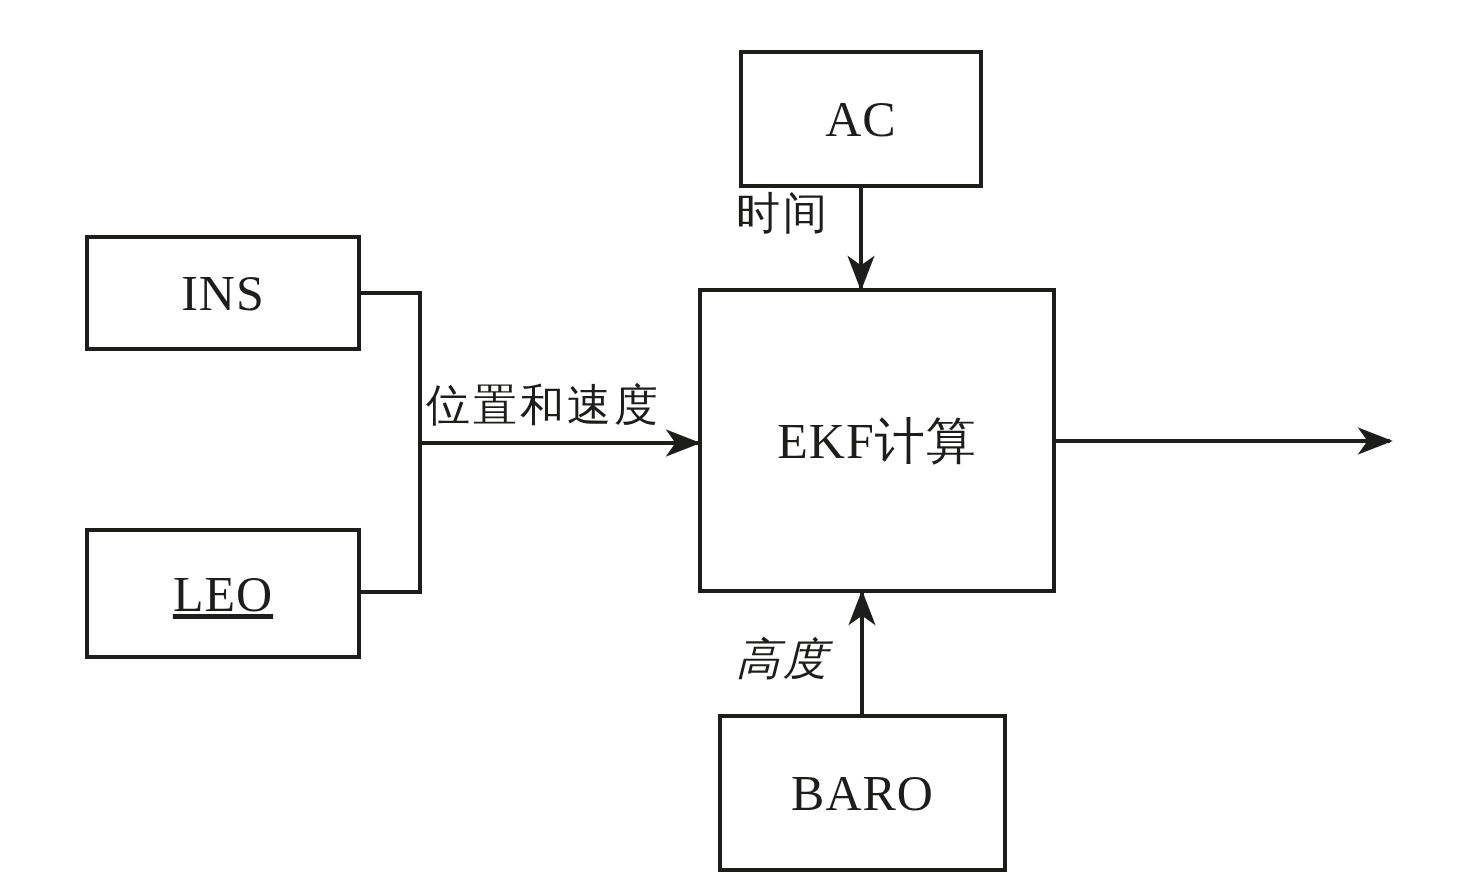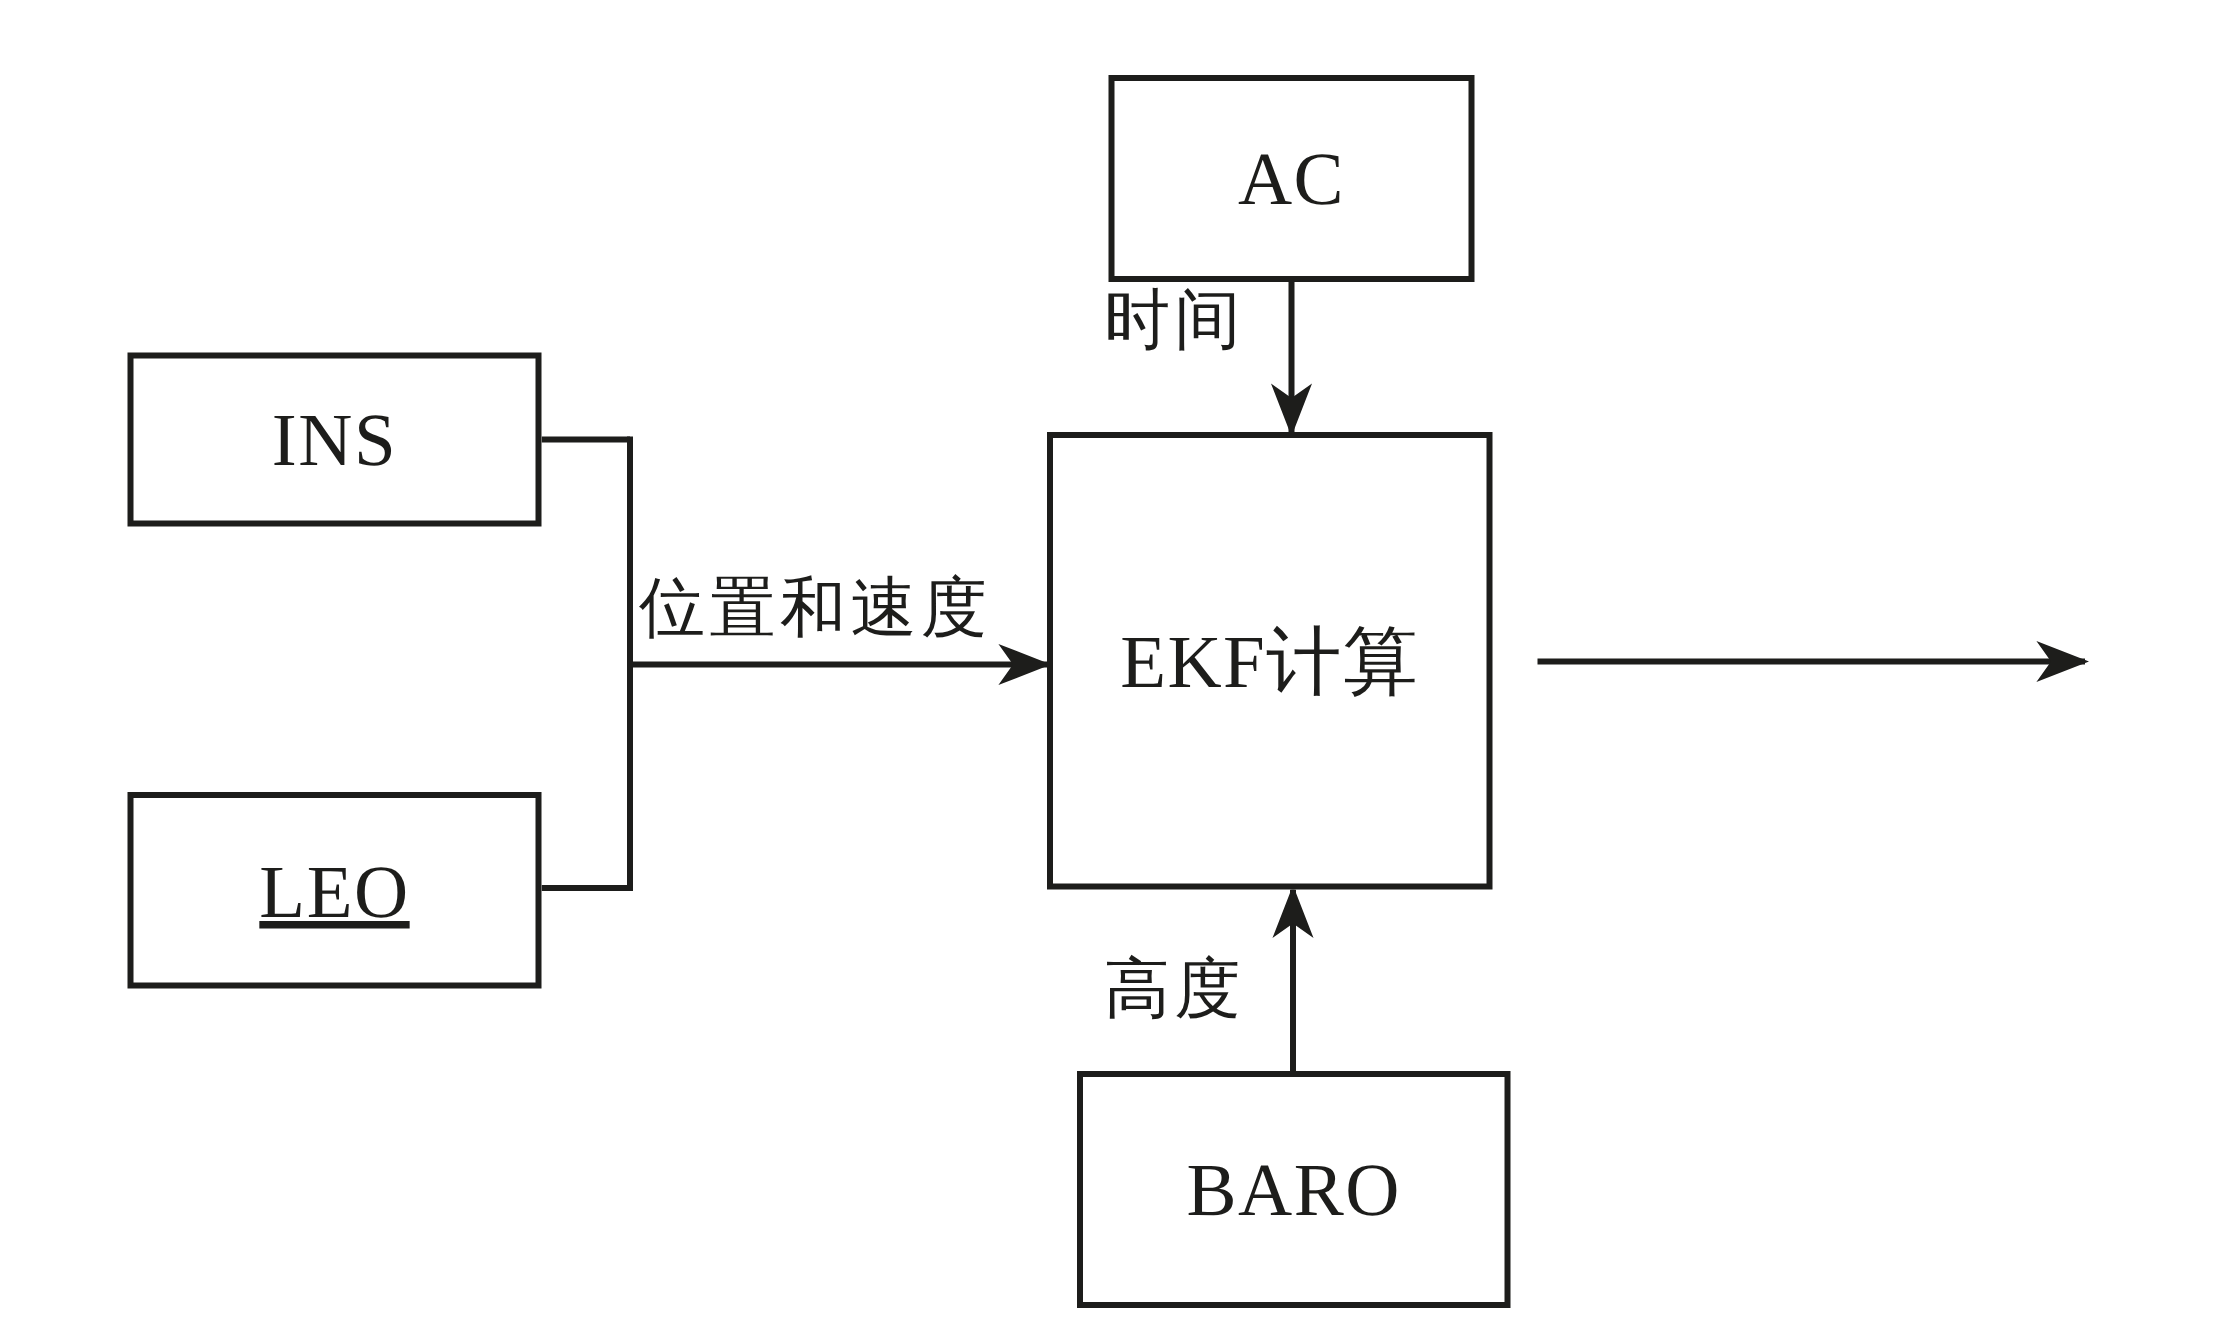--- a/index.html
+++ b/index.html
@@ -48,26 +48,26 @@
     position: absolute;
     font-size: 44px;
     line-height: 1.08;
     white-space: nowrap;
     letter-spacing: 3px;
   }
   
   .node-ac   { left: 739px; top: 2px;   width: 244px; height: 138px; margin-top: 48px; }
   .node-ins  { left: 85px;  top: 235px; width: 276px; height: 116px; font-family: Liberation Serif, serif; }
   .node-leo  { left: 85px;  top: 528px; width: 276px; height: 131px; text-decoration: underline; }
-  .node-ekf  { left: 698px; top: 288px; width: 297px; height: 305px; }
+  .node-ekf  { left: 698px; top: 288px; width: 358px; height: 305px; }
   .node-baro { left: 718px; top: 714px; width: 289px; height: 158px; }
   
   .label-time   { left: 736px;  top: 190px; }
   .label-posvel { left: 426px;  top: 366px; margin-top: 16px; }
-  .label-alt    { left: 736px;  top: 636px; }
+  .label-alt    { left: 736px;  top: 636px; font-style: italic; }
   .label-out    { left: 1096px; top: 356px; }
 </style>
 </head>
 <body>
 
 <div class="canvas" style="--ink: #1d1d1b;">
 
   <svg class="wires" viewBox="0 0 1476 878">
     <defs>
       <marker id="ah" viewBox="0 0 10 8" markerWidth="9" markerHeight="7.2" refX="9.2" refY="4" orient="auto" markerUnits="strokeWidth">

